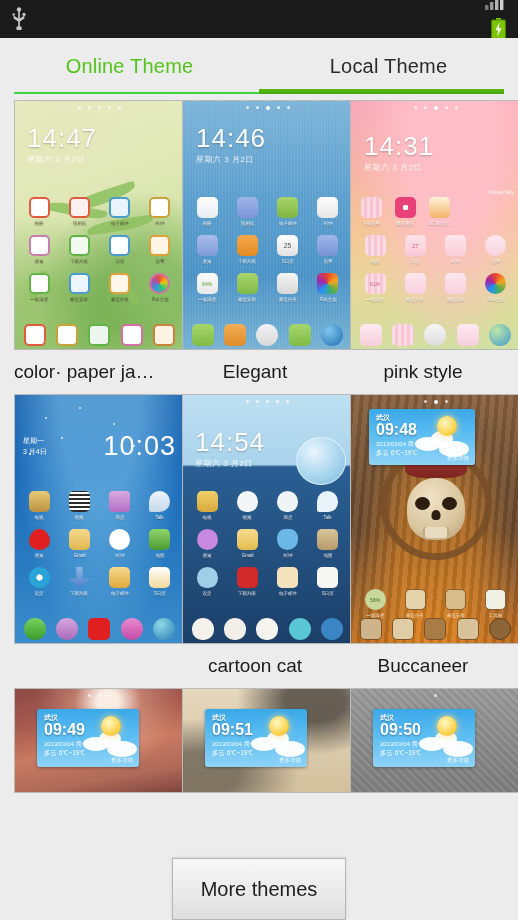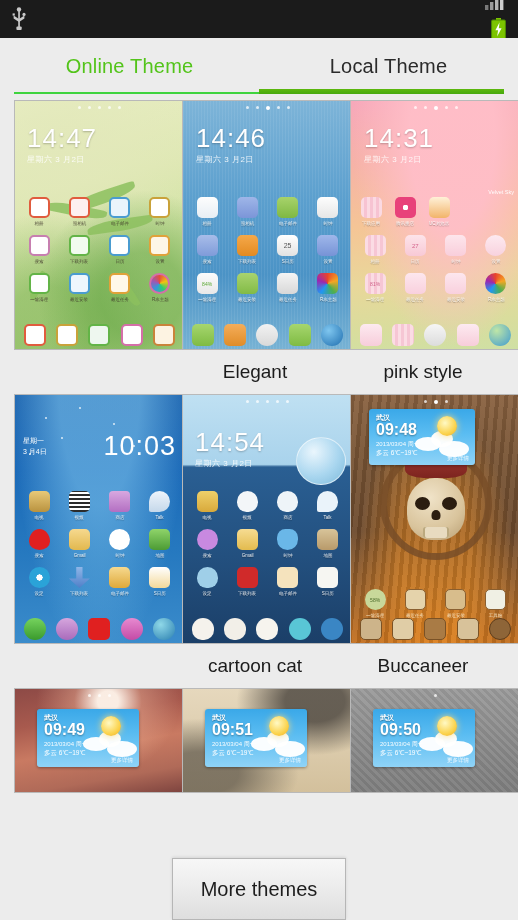--- a/index.html
+++ b/index.html
@@ -314,20 +314,21 @@
         </div>
         <div class="dock">
           <div class="sq" style="background:#fff;border:2px solid #e05c3e;"></div>
           <div class="sq" style="background:#fff;border:2px solid #c9a23a;"></div>
           <div class="sq" style="background:#eef7ef;border:2px solid #63b447;"></div>
           <div class="sq" style="background:#fff;border:2px solid #d46fa8;"></div>
           <div class="sq" style="background:#fdf3e2;border:2px solid #c9833a;"></div>
         </div>
       </div>
     </div>
+    <div class="caption">color· paper ja…</div>
   </div>
 
   <div class="cell">
     <div class="thumb">
       <div class="scr t2">
         <div class="dots">
             <i></i>
             <i></i>
             <i style="background:#fff;width:4px;height:4px;"></i>
             <i></i>
@@ -412,21 +413,21 @@
   <div class="cell">
     <div class="thumb">
       <div class="scr t3">
         <div class="dots">
             <i></i>
             <i></i>
             <i style="background:#fff;width:4px;height:4px;"></i>
             <i></i>
             <i></i>
           </div>
-        <div class="lockclock" style="left:13px;top:24px;">
+        <div class="lockclock" style="left:13px;top:32px;">
           <div class="t">14:31</div>
           <div class="d">星期六 3 月2日</div>
         </div>
         <div style="position:absolute;right:6px;top:88px;font-size:5.5px;color:rgba(255,255,255,.95);">Velvet Sky</div>
         <div class="iconrows" style="top:96px;">
           <div class="irow" style="justify-content:flex-start;gap:12px;padding-left:9px;">
             <div class="ico">
                 <div class="sq" style="background:repeating-linear-gradient(90deg,#fbd9e2 0 3px,#f7c3d2 3px 6px);"></div>
                 <div class="lbl">下载应用</div>
               </div>

